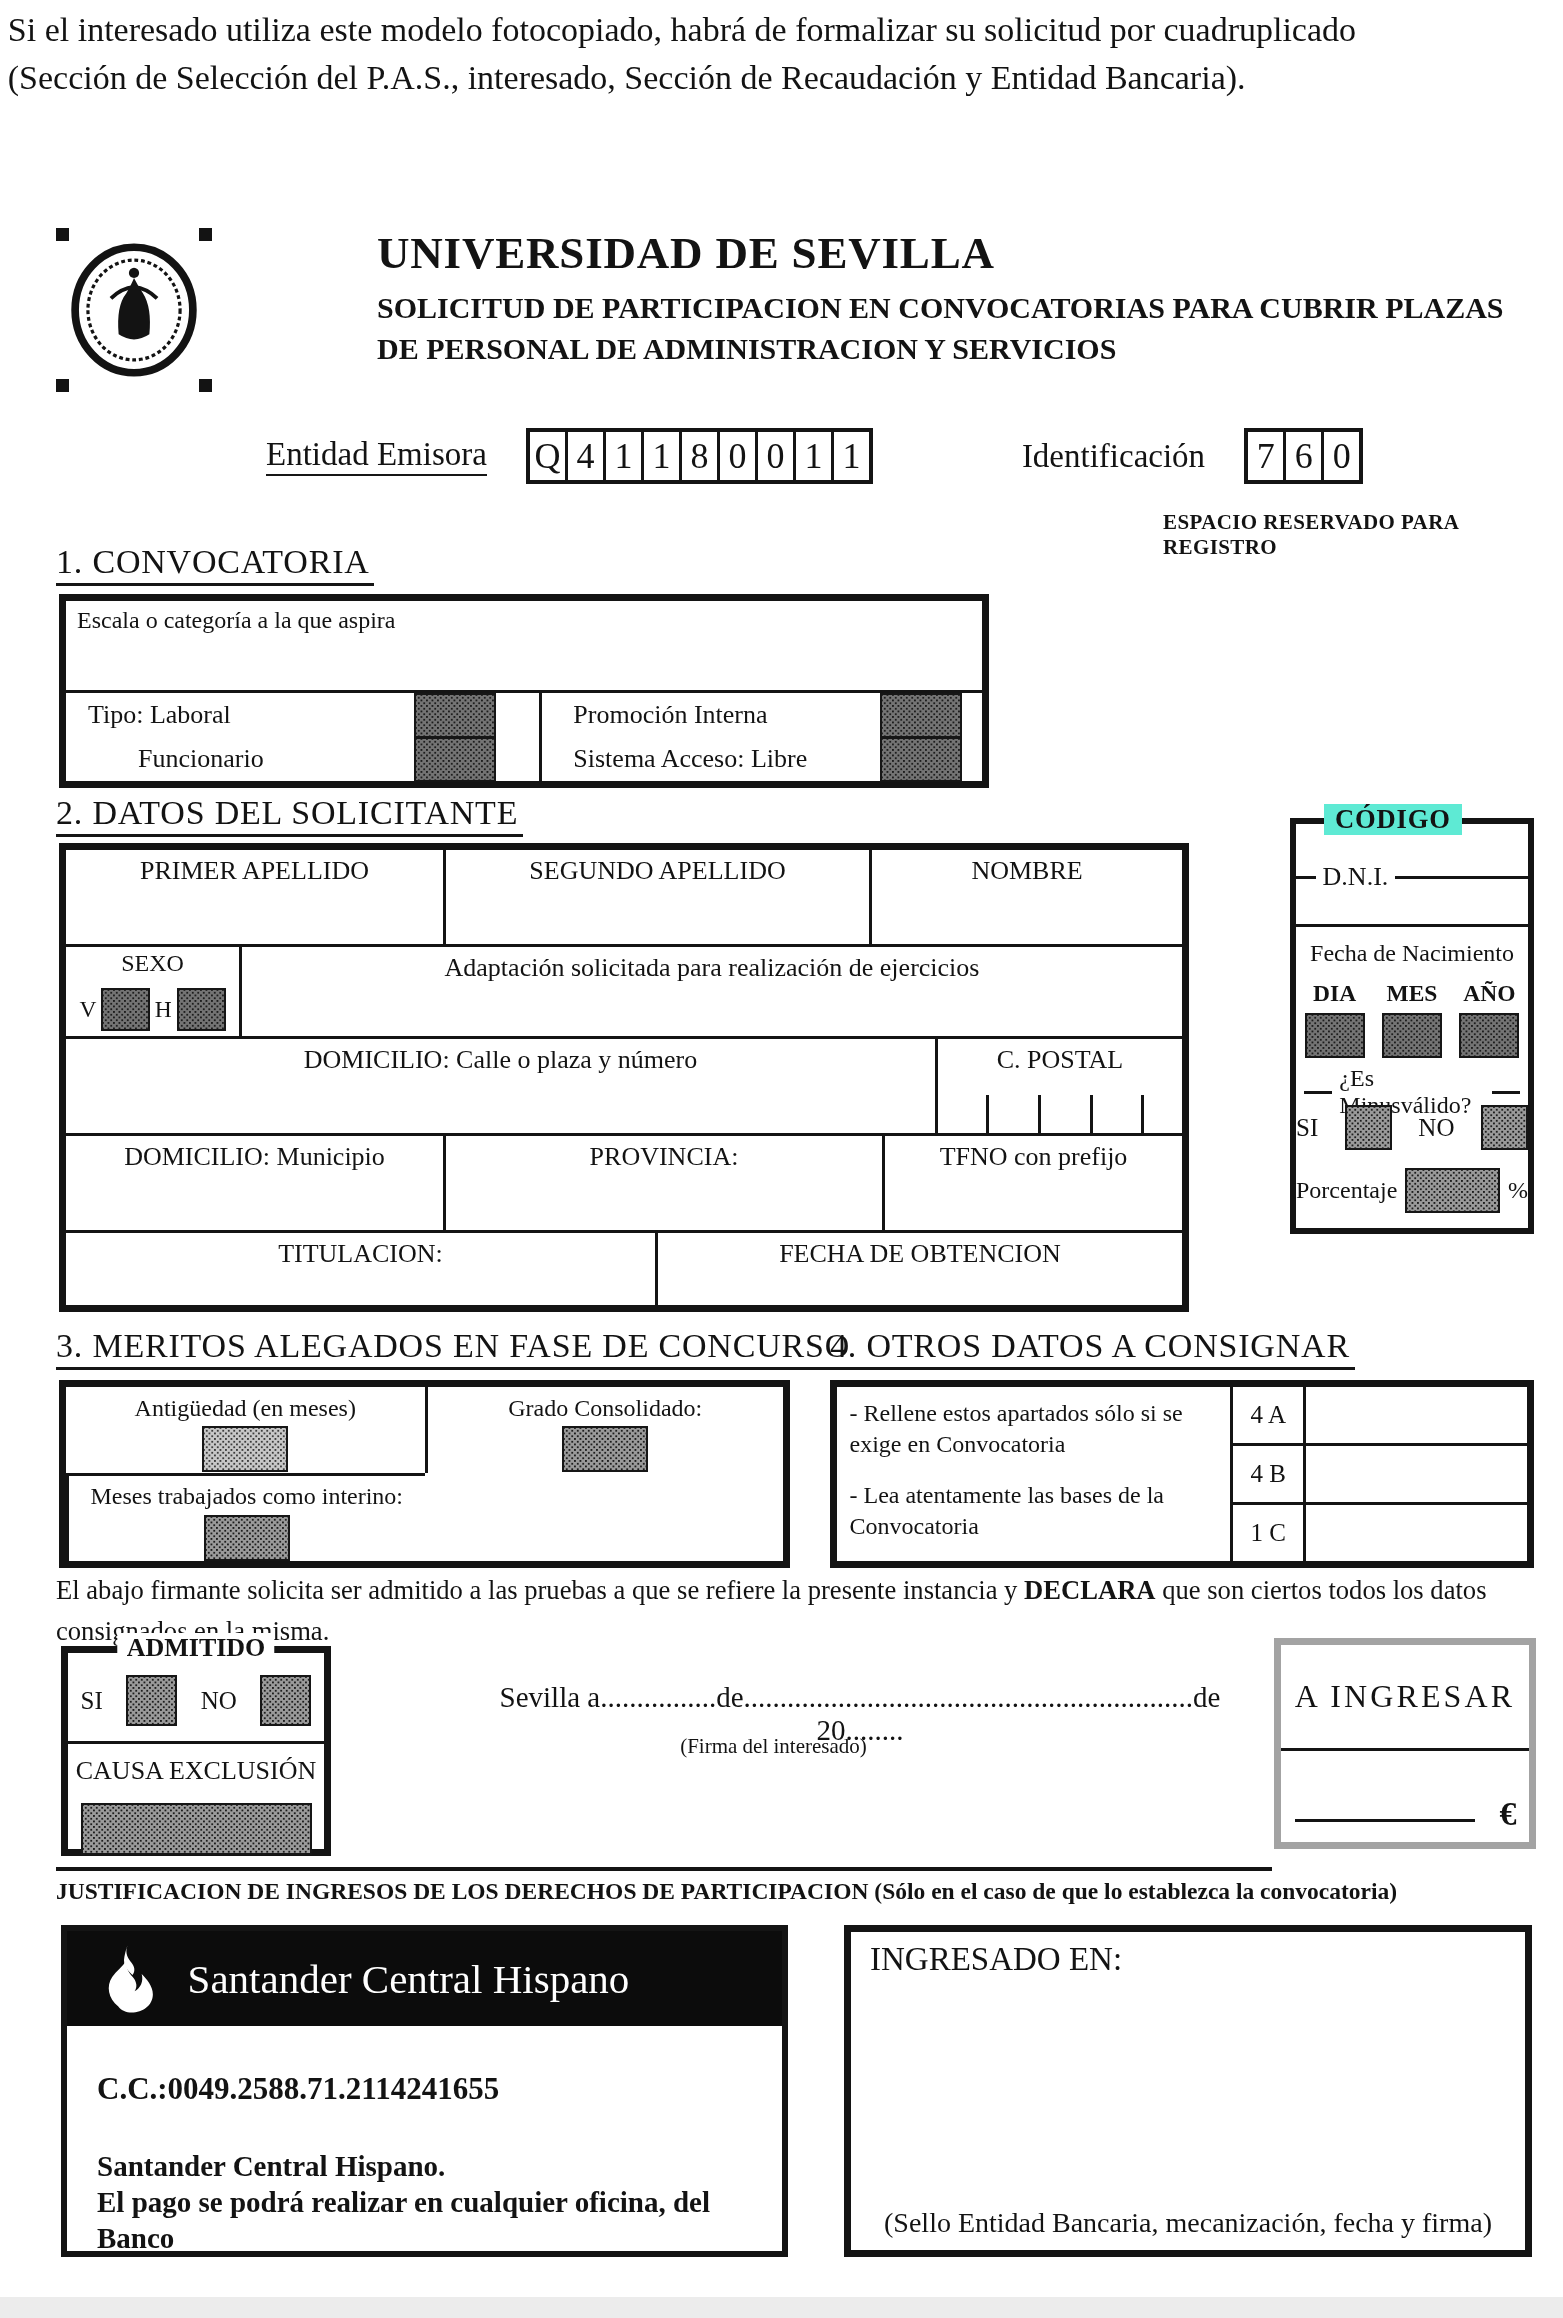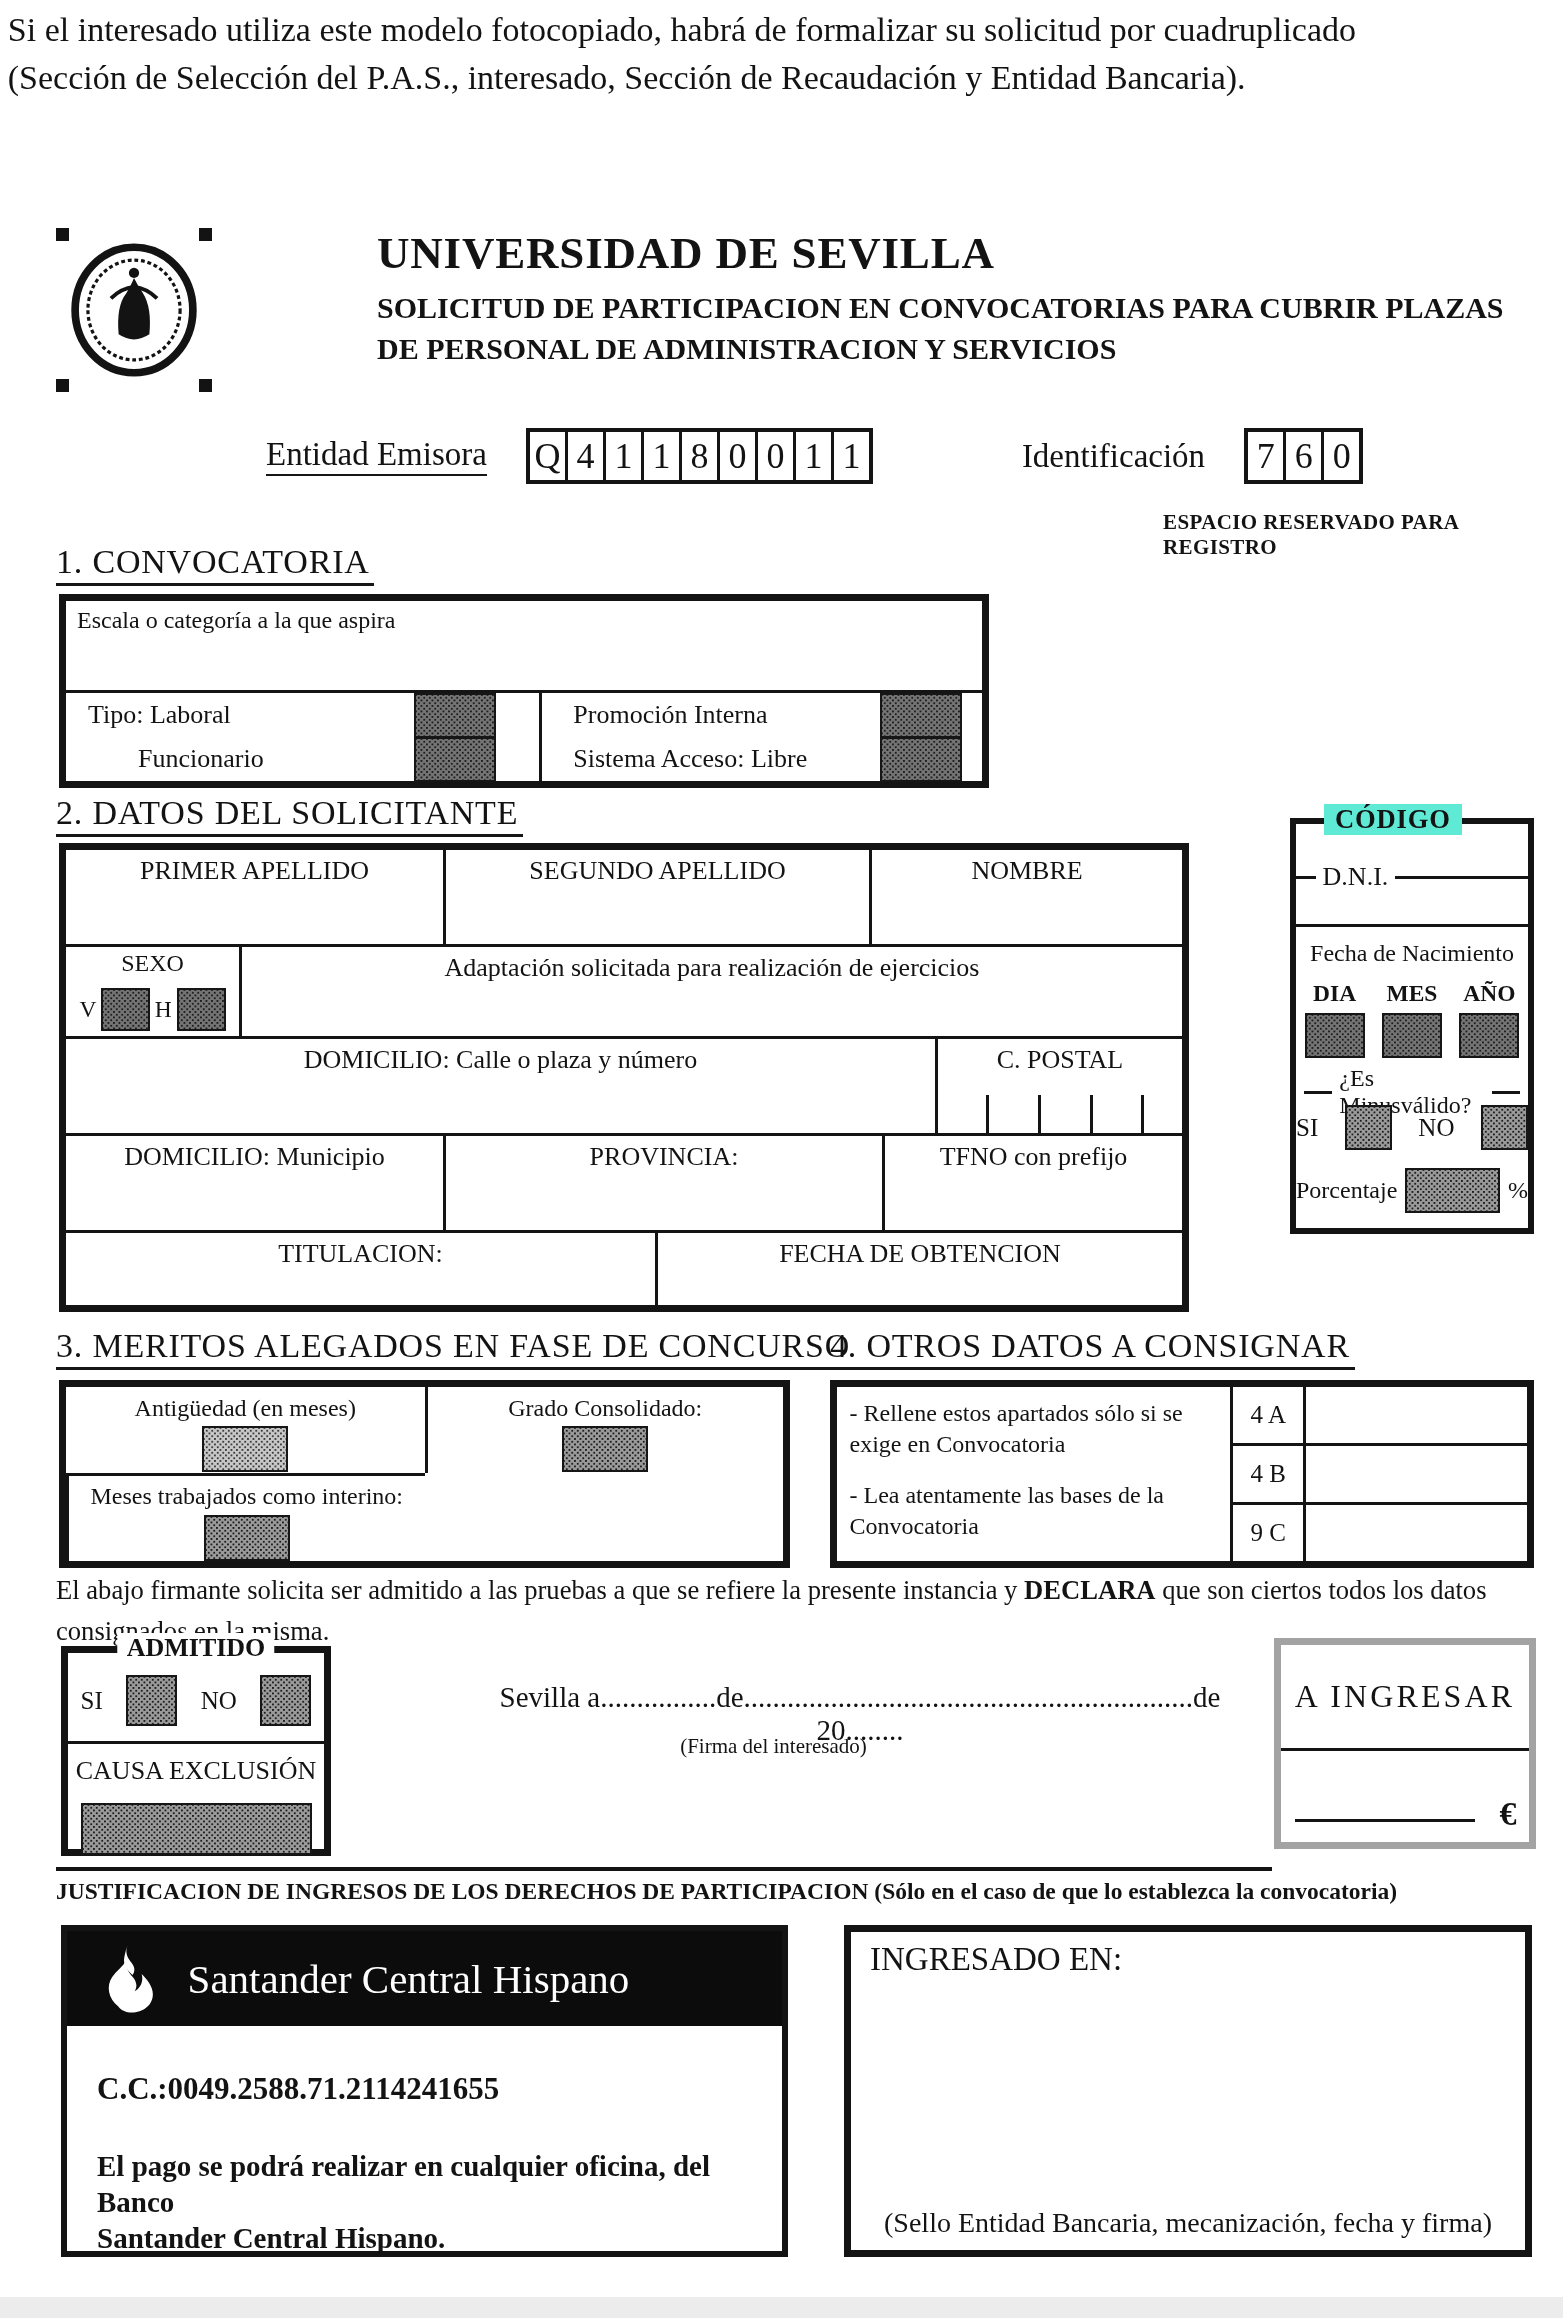--- a/index.html
+++ b/index.html
@@ -329,21 +329,21 @@
 
   <div class="abs sec-title t4">4. OTROS DATOS A CONSIGNAR</div>
   <div class="abs box4">
     <div class="box4-text">
       <div>- Rellene estos apartados sólo si se exige en Convocatoria</div>
       <div class="n2">- Lea atentamente las bases de la Convocatoria</div>
     </div>
     <div class="box4-keys">
       <div class="krow">4 A</div>
       <div class="krow">4 B</div>
-      <div class="krow">9 C</div>
+      <div class="krow">1 C</div>
     </div>
     <div class="box4-vals">
       <div class="vrow"></div>
       <div class="vrow"></div>
       <div class="vrow"></div>
     </div>
   </div>
 
   <div class="abs decl">
     <span>El abajo firmante solicita ser admitido a las pruebas a que se refiere la presente instancia y </span><b>DECLARA</b><span> que son ciertos todos los datos consignados en la misma.</span>
@@ -380,22 +380,22 @@
     <div class="bank-head">
       <svg width="61" height="72" viewBox="0 0 60 70">
         <path d="M18 62 C8 54 6 42 12 33 C16 27 22 23 26 17 C25 26 30 30 33 34 C36 38 37 43 34 47 C40 44 43 37 41 30 C46 35 52 42 52 50 C52 61 42 68 31 68 C26 68 21 66 18 62 Z" fill="#ffffff"></path>
         <path d="M27 2 C24 10 28 15 31 19 C34 23 35 27 32 31 C28 27 22 22 24 13 C25 8 26 5 27 2 Z" fill="#ffffff"></path>
       </svg>
       <span class="bank-name">Santander Central Hispano</span>
     </div>
     <div class="bank-body">
       <div class="bank-cc">C.C.:0049.2588.71.2114241655</div>
       <div class="bank-pago">
+        <div>Santander Central Hispano.</div>
         <div>El pago se podrá realizar en cualquier oficina, del Banco</div>
-        <div>Santander Central Hispano.</div>
       </div>
     </div>
   </div>
 
   <div class="abs ingresado">
     <div class="ing-title">INGRESADO EN:</div>
     <div class="ing-sello">(Sello Entidad Bancaria, mecanización, fecha y firma)</div>
   </div>
 
   <div class="abs scan-strip"></div>

